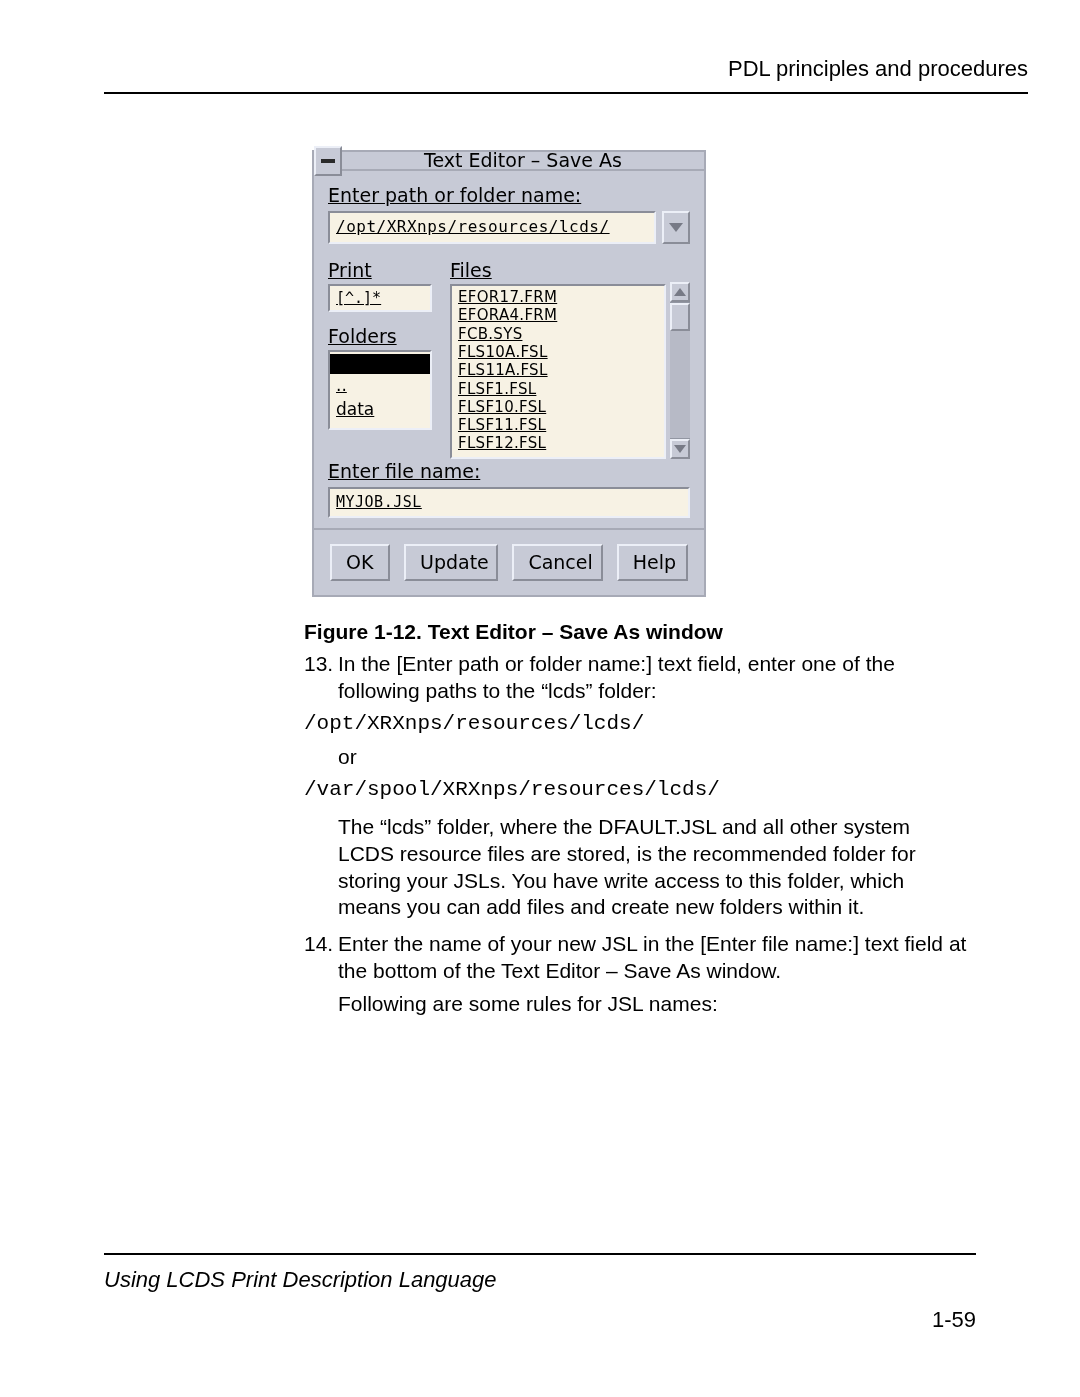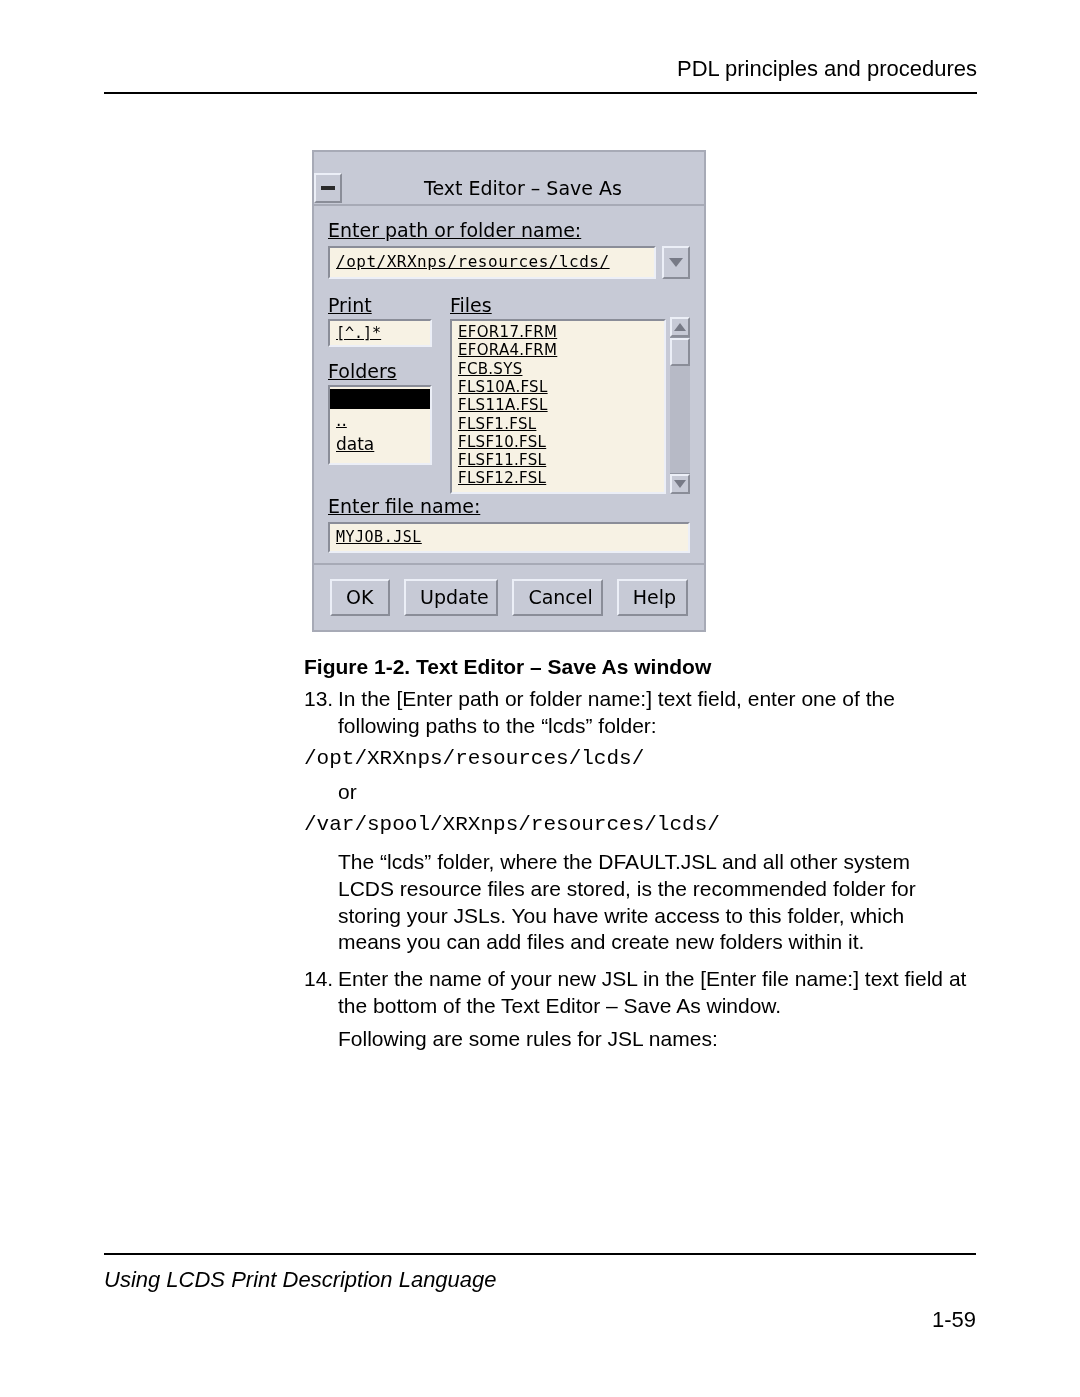--- a/index.html
+++ b/index.html
@@ -6,21 +6,21 @@
   html, body {
     margin: 0; padding: 0;
     width: 1080px; height: 1397px;
     background: #ffffff;
     font-family: Arial, Helvetica, sans-serif;
     color: #000;
   }
   .page {
     position: relative;
     width: 1080px; height: 1397px;
-    padding: 56px 103px 0 104px;
+    padding: 56px 52px 0 104px;
     border-radius: 9px;
   }
   .header-line {
     text-align: right;
     font-size: 22px;
     padding-bottom: 10px;
     border-bottom: 2px solid #000;
   }
   .content {
     margin-left: 200px;
@@ -40,22 +40,21 @@
     background: #c7cad6;
     border: 2px solid #a7aab6;
     font-family: "DejaVu Sans", Arial, sans-serif;
     font-size: 18px;
     color: #000;
   }
   .dl-title {
     display: flex;
     align-items: center;
     border-bottom: 2px solid #a7aab6;
-    height: 34px;
-    margin-top: 20px;
+    height: 19px;
   }
   .dl-sysmenu {
     width: 28px; height: 30px;
     border-right: 2px solid #a7aab6;
     display: flex; align-items: center; justify-content: center;
   }
   .dl-sysmenu span {
     display: block; width: 14px; height: 4px; background: #2a2a2a;
   }
   .dl-title-text {
@@ -298,21 +297,21 @@
         </div>
         <div class="btn-bar">
           <div class="raised dlg-btn">OK</div>
           <div class="raised dlg-btn">Update</div>
           <div class="raised dlg-btn">Cancel</div>
           <div class="raised dlg-btn">Help</div>
         </div>
       </div>
     </div>
 
-    <div class="caption">Figure 1-2.  Text Editor – Save As window</div>
+    <div class="caption">Figure 1-12.  Text Editor – Save As window</div>
 
     <div class="step">
       <div class="num">13.</div>
       <div class="txt">In the [Enter path or folder name:] text field, enter one of the following paths to the “lcds” folder:</div>
     </div>
     <div class="mono">/opt/XRXnps/resources/lcds/</div>
     <div class="indent">or</div>
     <div class="mono">/var/spool/XRXnps/resources/lcds/</div>
     <div class="para">The “lcds” folder, where the DFAULT.JSL and all other system LCDS resource files are stored, is the recommended folder for storing your JSLs. You have write access to this folder, which means you can add files and create new folders within it.</div>
 

